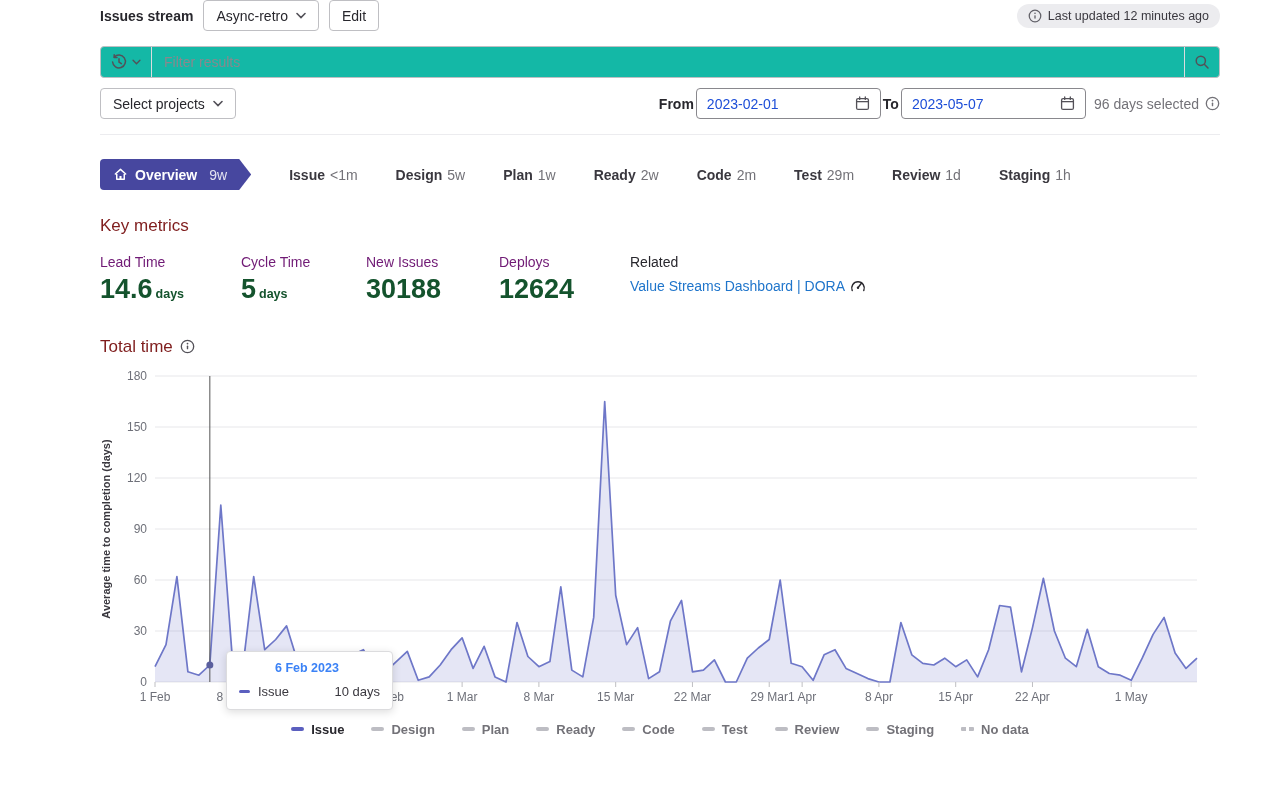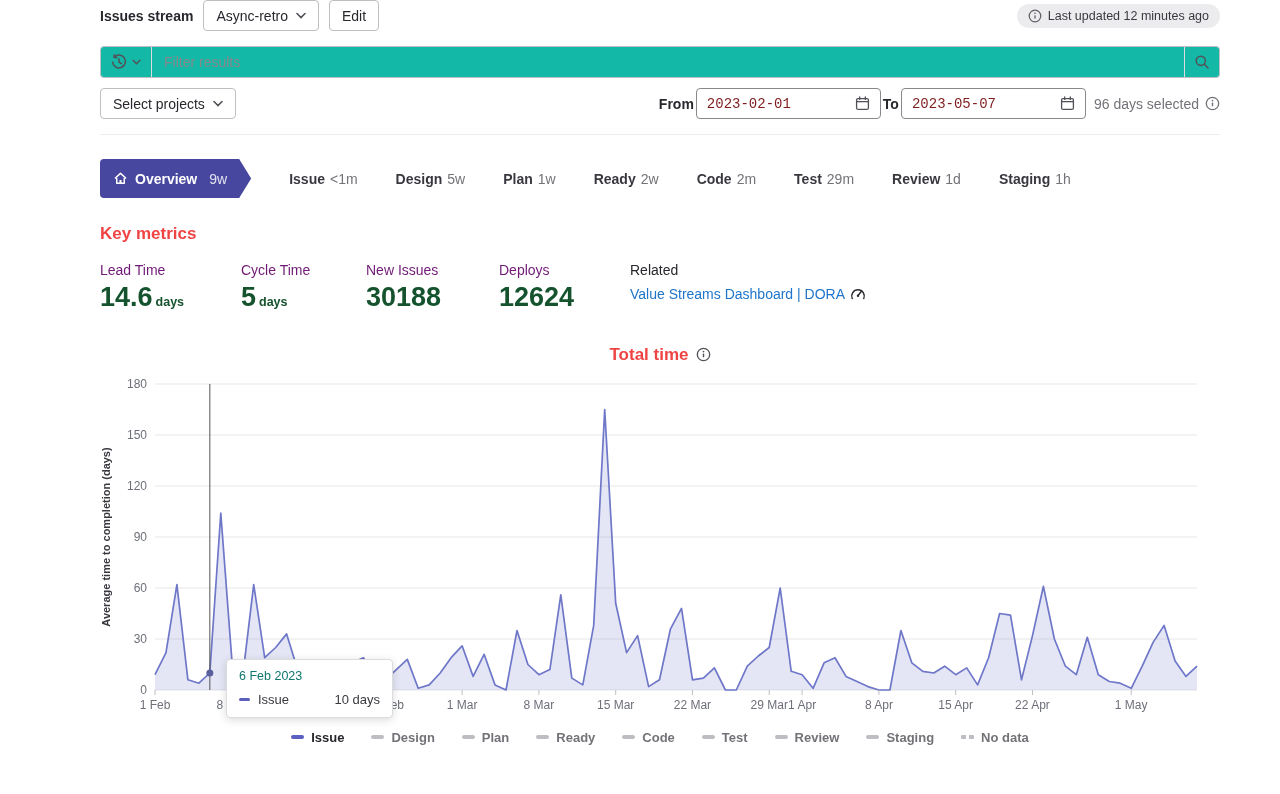--- a/index.html
+++ b/index.html
@@ -36,56 +36,56 @@
   .filter-input { flex:1; border:none; outline:none; font-size:14px; padding:0 12px; color:#28272d; background:transparent; font-family:"Liberation Sans", sans-serif;}
   .filter-input::placeholder { color:#89888d; }
   .search-seg { display:flex; align-items:center; padding:0 9px; border-left:1px solid #dcdcde; cursor:pointer; }
 
   .filter-row2 { display:flex; align-items:center; margin:10px 0 0; gap:10px; padding-bottom:15px; border-bottom:1px solid #ececef; }
   .date-group { margin-left:auto; display:flex; align-items:center; gap:2px; }
   .date-label { font-weight:700; font-size:14px; }
   .date-field {
     display:flex; align-items:center; justify-content:space-between;
     width:185px; height:31px; border:1px solid #89888d; border-radius:4px;
-    background:#fff; padding:0 10px; font-size:14px; color:#7f1d1d; cursor:pointer;font-family:Liberation Mono, monospace;
+    background:#fff; padding:0 10px; font-size:14px; color:#1d4ed8; cursor:pointer;
   }
   .days-selected { display:inline-flex; align-items:center; gap:6px; color:#737278; font-size:14px; margin-left:6px; }
 
   .path-nav { display:flex; align-items:center; gap:38px; margin:24px 0 6px; }
   .path-item { font-size:14px; white-space:nowrap; cursor:pointer; display:inline-flex; align-items:center; }
   .path-item .tname { font-weight:700; color:#3a383f; }
   .path-item .tval { color:#737278; margin-left:5px; font-weight:400; }
   .path-item.active {
-    background:#47479f; color:#fff; height:39px;
+    background:#47479f; color:#fff; height:31px;
     padding:0 24px 0 13px; border-radius:4px; gap:7px;
     clip-path:polygon(0 0, calc(100% - 12px) 0, 100% 50%, calc(100% - 12px) 100%, 0 100%);
   }
   .path-item.active .tname { color:#fff; }
   .path-item.active .tval { color:rgba(255,255,255,.85); }
 
-  .section-heading { font-size:17px; font-weight:700; color:#ef4444; margin:26px 0 18px; display:flex; align-items:center; gap:7px; }
+  .section-heading { font-size:17px; font-weight:400; color:#7f1d1d; margin:26px 0 18px; display:flex; align-items:center; gap:7px; }
 
   .metrics-row { display:grid; grid-template-columns:141px 125px 133px 131px auto; }
   .metric-label { font-size:14px; color:#701a75; margin-bottom:5px; }
   .metric-value { font-size:27px; font-weight:700; color:#14532d; line-height:1.1; }
   .metric-unit { font-size:12.5px; font-weight:700; margin-left:3px; }
   .related-label { font-size:14px; color:#28272d; margin-bottom:8px; }
   .related-link { display:inline-flex; align-items:center; gap:5px; color:#1f75cb; font-size:14px; text-decoration:none; cursor:pointer; }
 
-  .chart-heading { margin:32px 0 8px;justify-content:center; }
+  .chart-heading { margin:32px 0 8px; }
 
   .chart-wrap { position:relative; width:1116px; height:345px; }
   .chart-wrap svg { position:absolute; left:0; top:0; }
 
   .chart-tooltip {
     position:absolute; left:126px; top:286px; width:167px;
     background:#fff; border:1px solid #dcdcde; border-radius:4px;
     box-shadow:0 2px 8px rgba(0,0,0,.14); padding:9px 12px 10px; z-index:5;
   }
-  .tt-date { font-size:12.5px; font-weight:400; color:#0f766e; margin-bottom:9px; }
+  .tt-date { font-size:12.5px; font-weight:700; color:#3b82f6; margin-bottom:9px;margin-left:36px; }
   .tt-row { display:flex; align-items:center; font-size:13px; color:#3a383f; }
   .tt-marker { width:11px; height:3px; border-radius:2px; background:#5b5fbf; margin-right:8px; flex:0 0 auto; }
   .tt-value { margin-left:auto; padding-left:26px; }
 
   .legend-row { display:flex; justify-content:center; align-items:center; gap:27px; margin-top:12px; }
   .legend-item { display:inline-flex; align-items:center; gap:7px; font-size:13px; font-weight:700; color:#737278; cursor:pointer; }
   .legend-item.active { color:#28272d; }
   .legend-marker { width:13px; height:4px; border-radius:2px; background:#bdbdc3; }
   .legend-item.active .legend-marker { background:#5b5fbf; }
   .legend-marker.dashed { background:repeating-linear-gradient(90deg,#bdbdc3 0 5px,transparent 5px 8px); border-radius:1px; }

